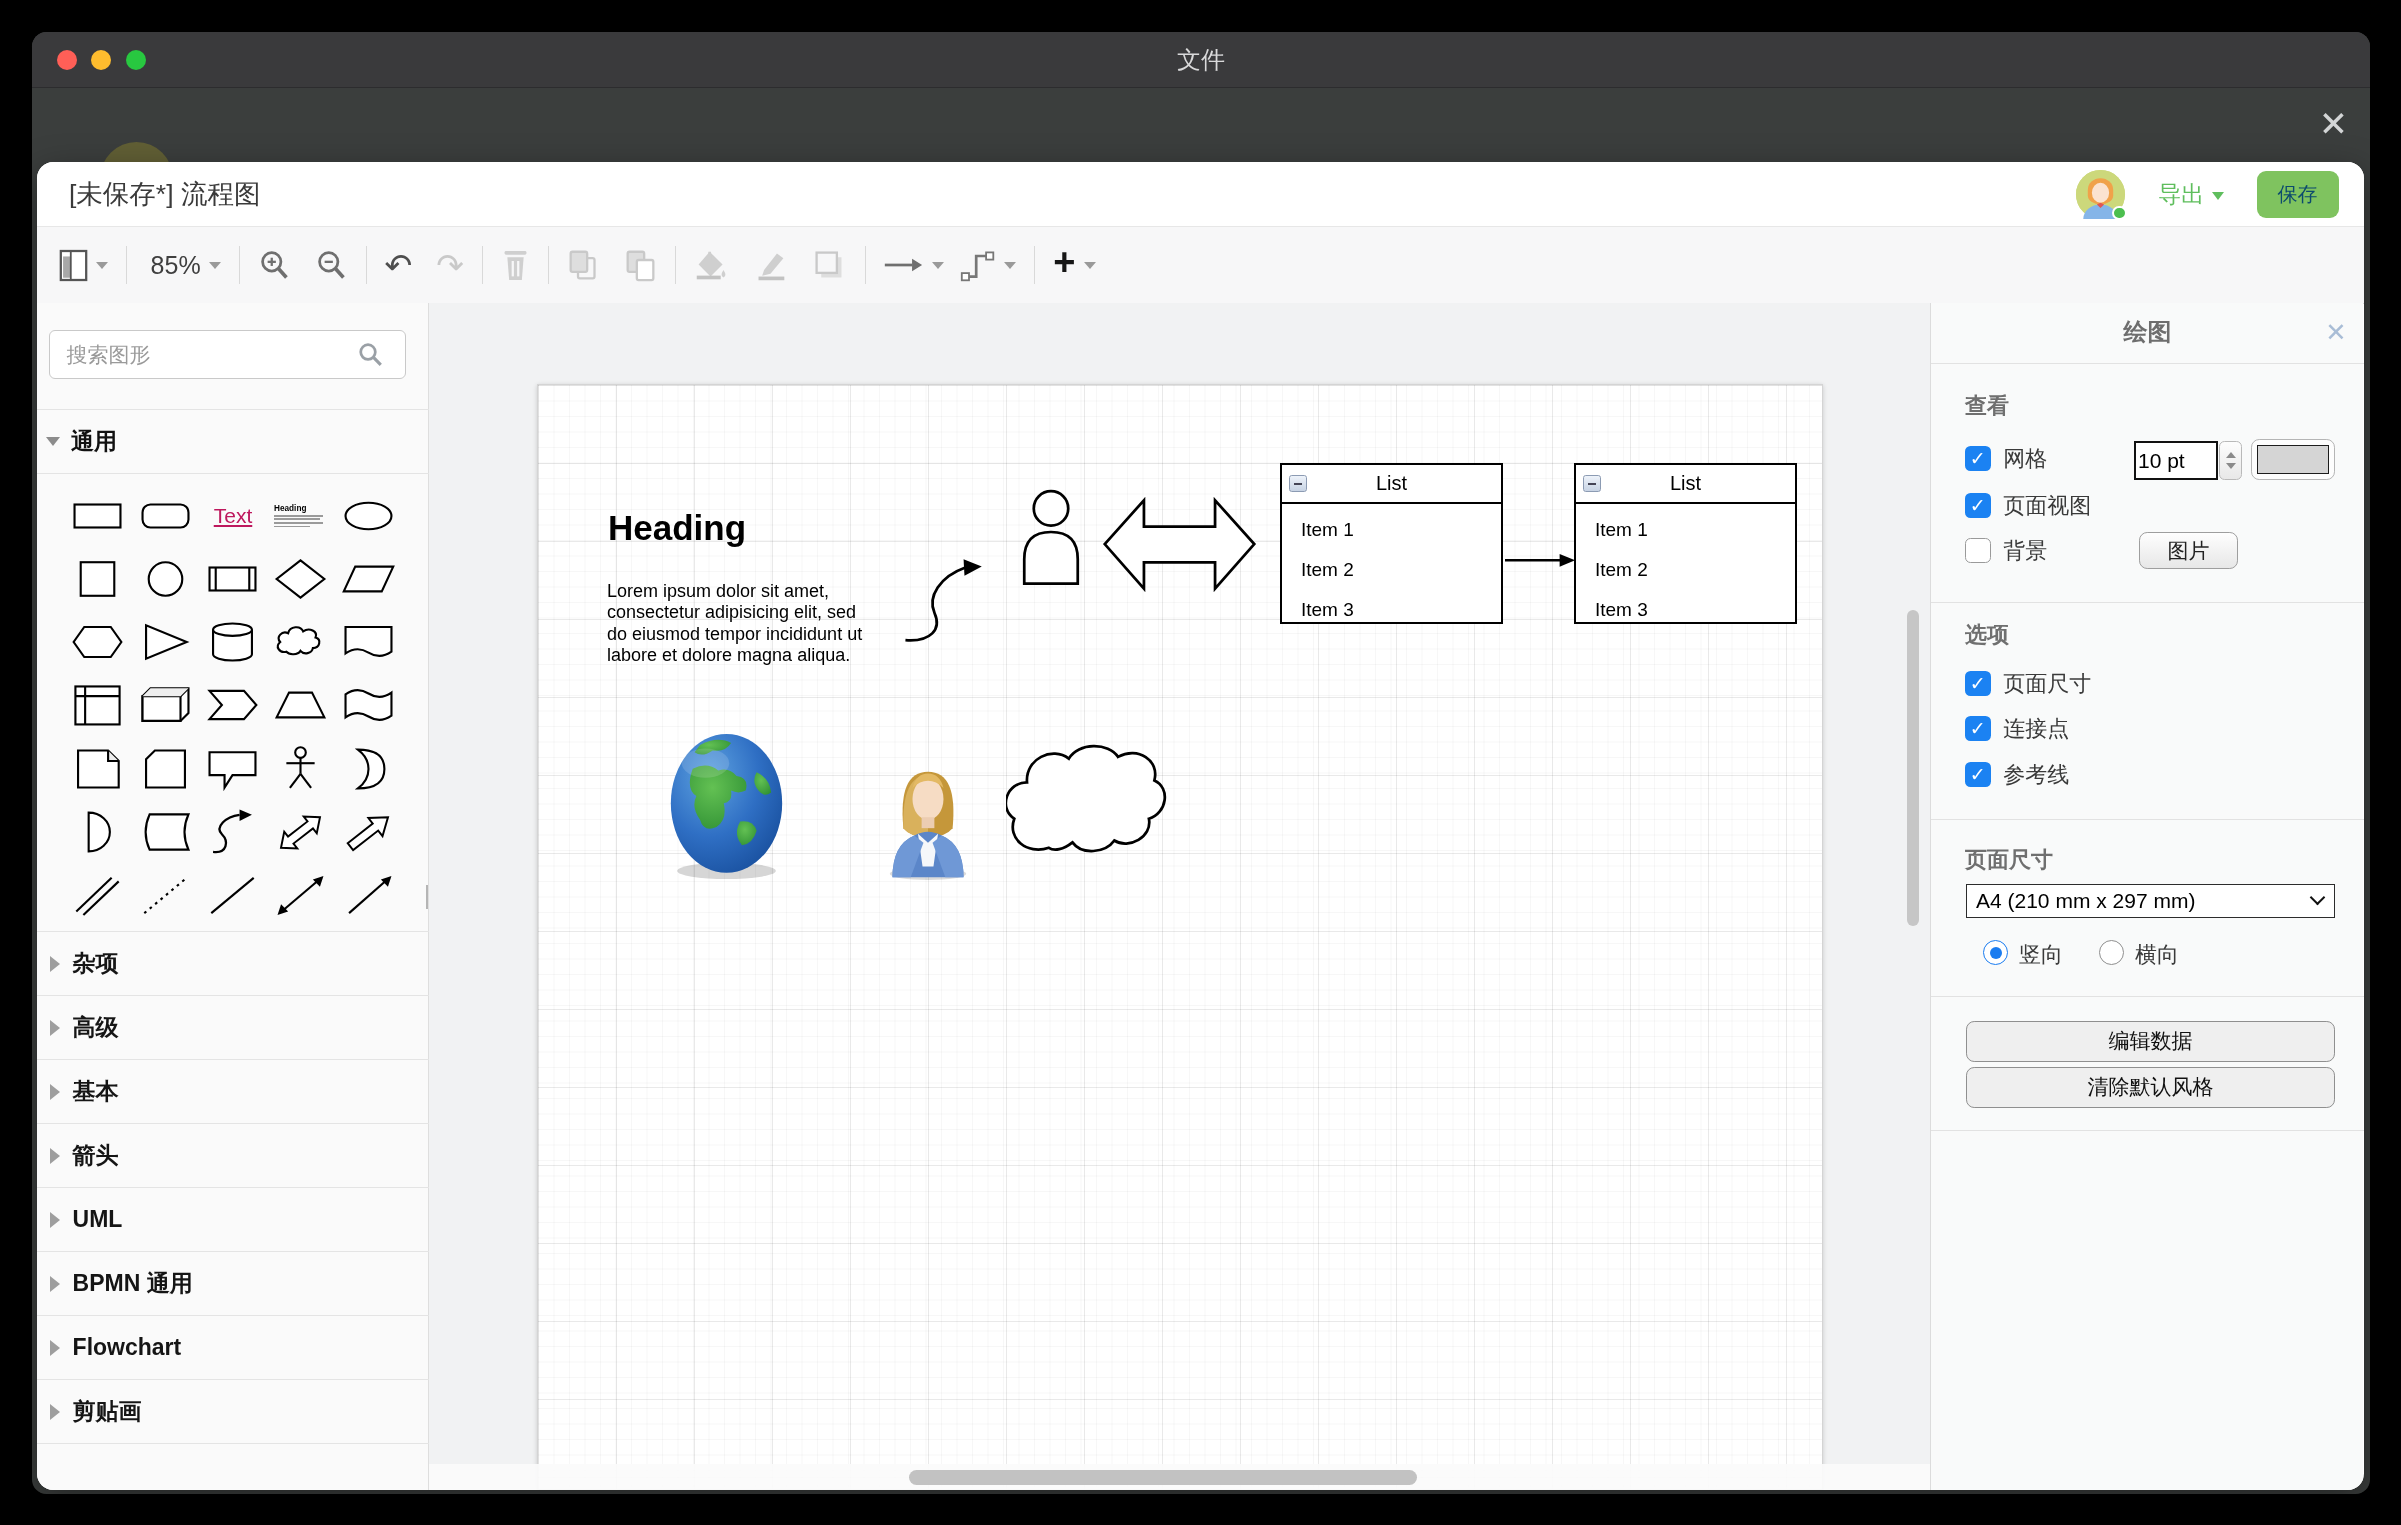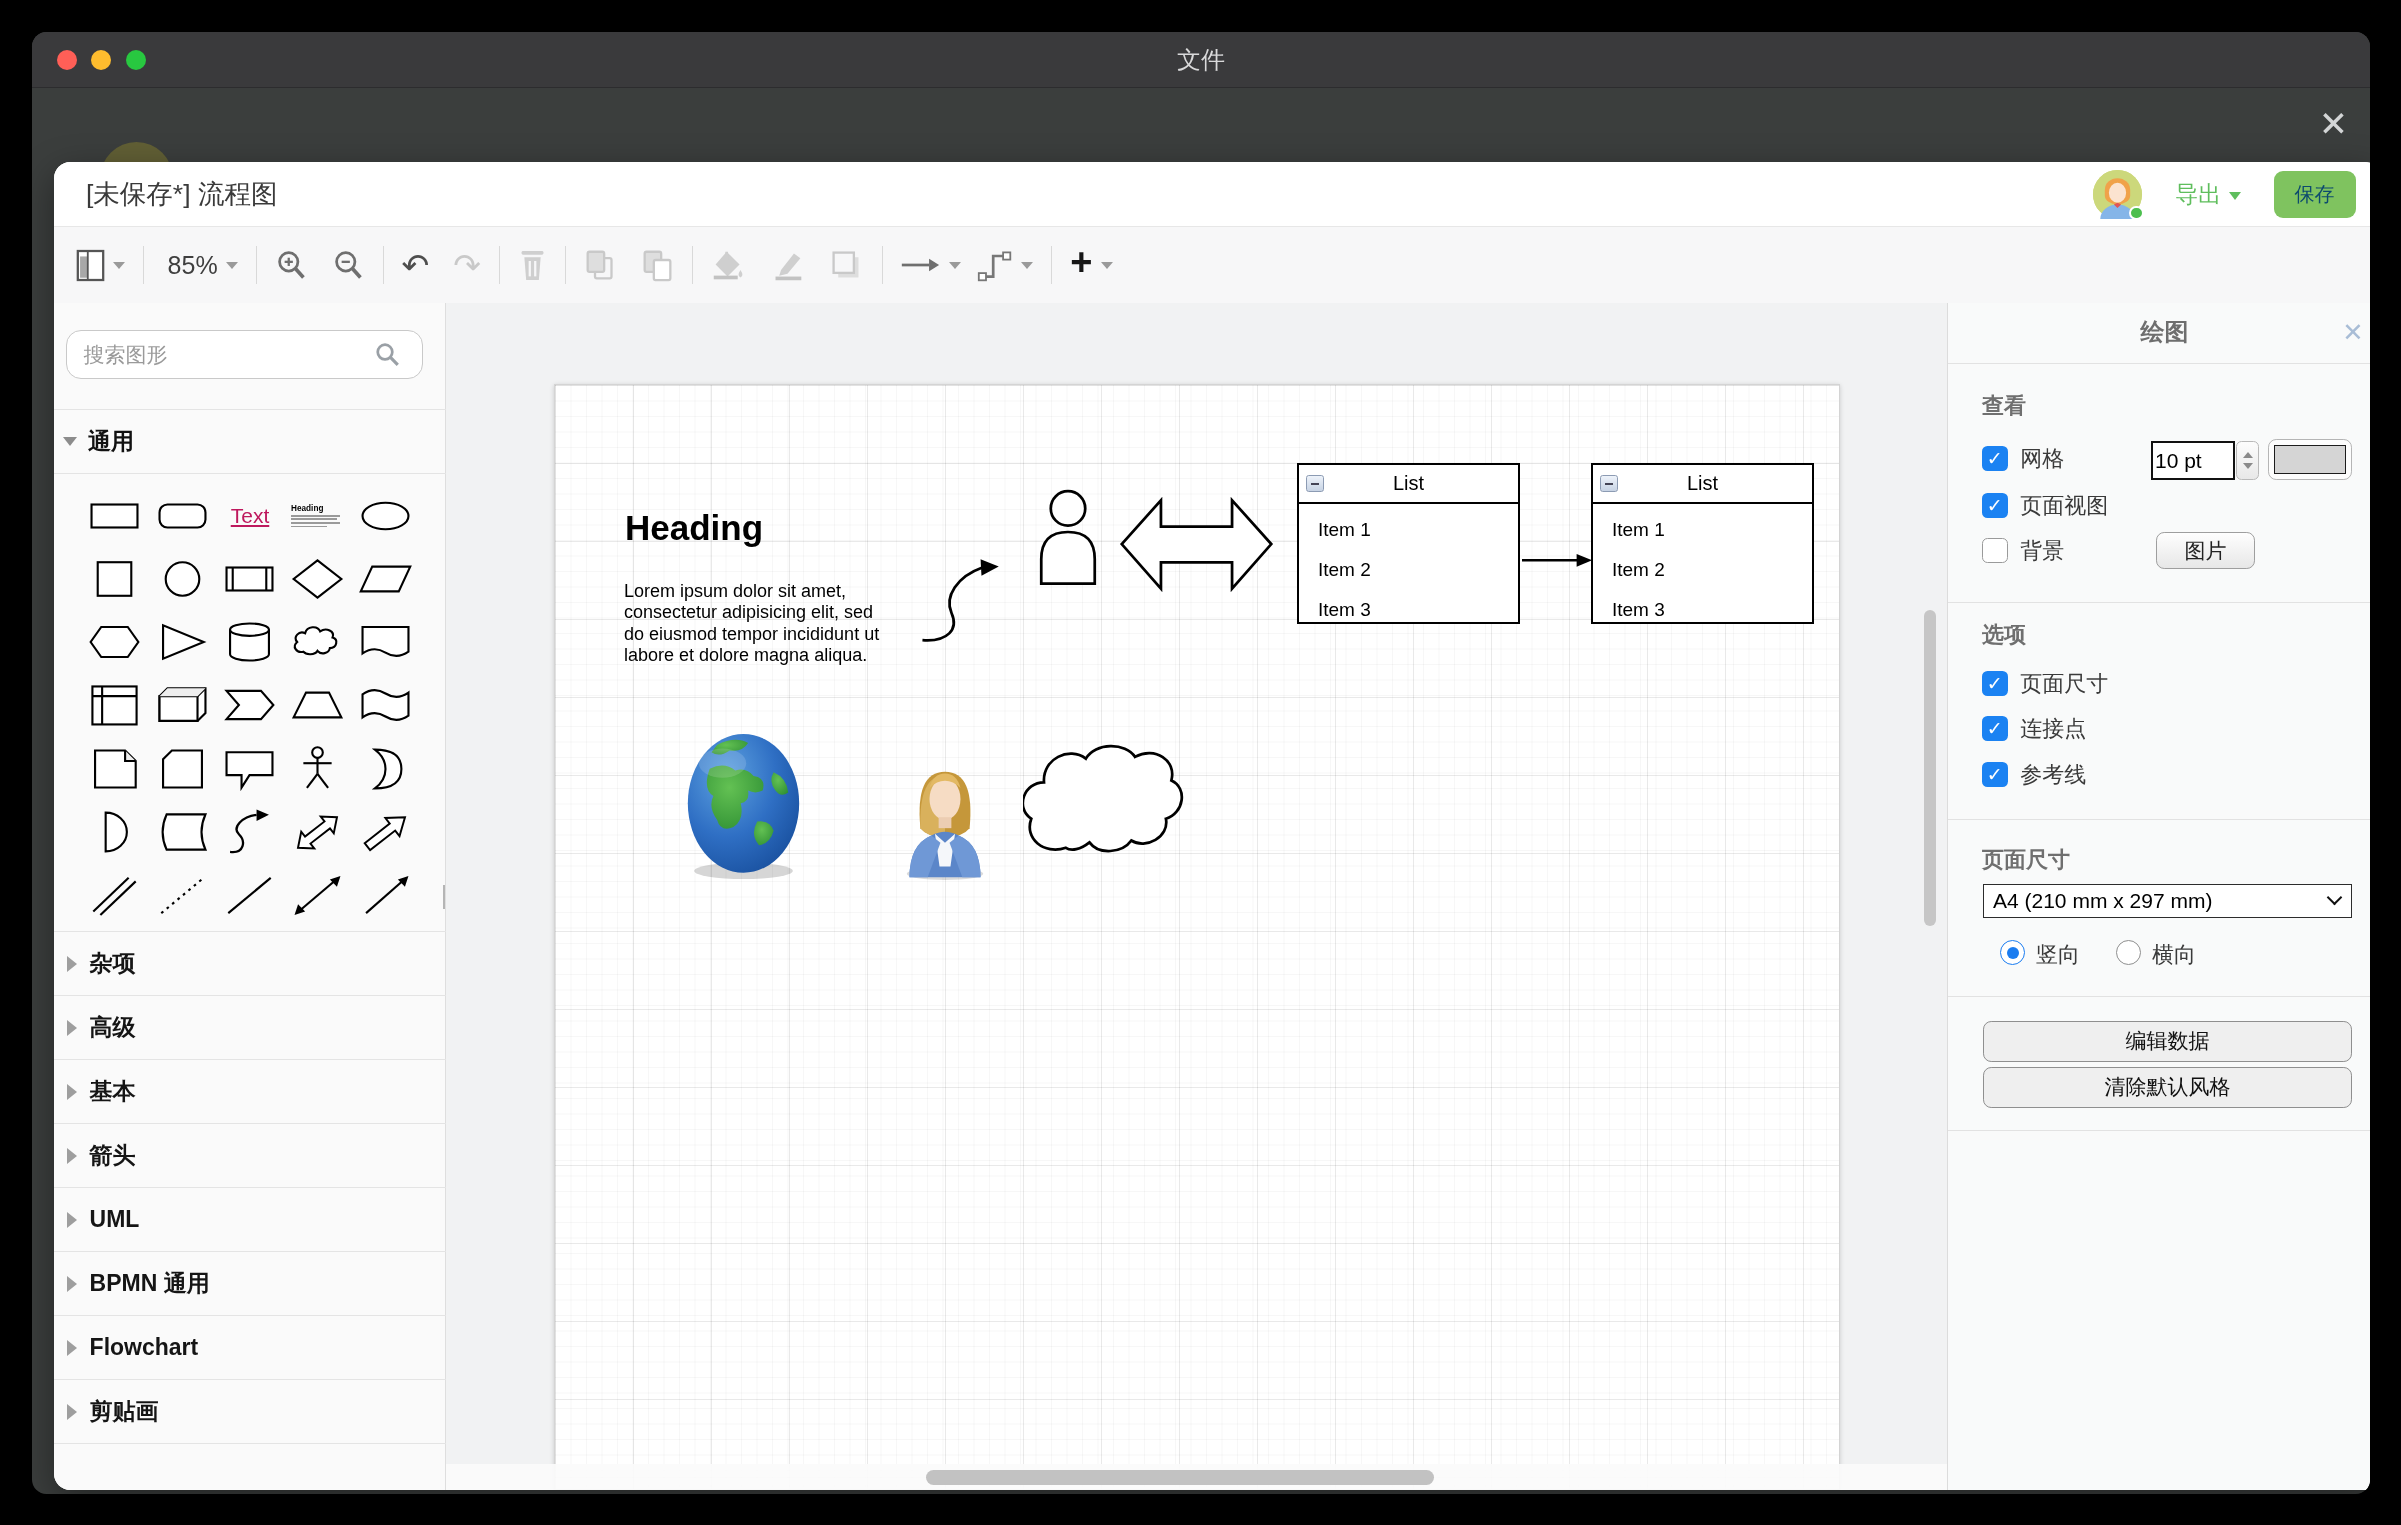--- a/index.html
+++ b/index.html
@@ -12,21 +12,21 @@
   .titlebar{left:0;top:0;width:100%;height:56px;background:#3a3a3c;border-bottom:0.9px solid #2c2c2e;}
   .tl{width:20px;height:20px;border-radius:50%;top:18px;}
   .tl.red{left:25px;background:#ff5f57;}
   .tl.yellow{left:59px;background:#febc2e;}
   .tl.green{left:94px;background:#28c840;}
   .mac-title{left:0;top:0;width:100%;height:60px;line-height:56px;text-align:center;color:#d9d9da;font-size:24px;font-weight:500;}
   .overlay-close{left:2276px;top:66px;width:51px;height:51px;color:#d3d5d6;font-size:35px;line-height:51px;text-align:center;cursor:pointer;}
   .ghost-avatar{left:68px;top:110px;width:73px;height:73px;border-radius:50%;background:#615f35;}
 
   
-  .dialog{left:22px;top:130px;width:2327px;height:1328px;background:#fff;border-radius:16.4px;overflow:hidden;box-shadow:0 11px 36px rgba(0,0,0,.4);}
+  .dialog{left:5px;top:130px;width:2327px;height:1328px;background:#fff;border-radius:16.4px;overflow:hidden;box-shadow:0 11px 36px rgba(0,0,0,.4);}
   .dlg-header{left:0;top:0;width:100%;height:64px;background:#fff;}
   .dlg-title{left:32px;top:0;height:64px;line-height:64px;font-size:26.5px;color:#3a3a3a;font-weight:500;}
   .hdr-right{right:25.5px;top:0;height:64px;display:flex;align-items:center;gap:33px;position:absolute;}
   .avatar{width:49px;height:49px;border-radius:50%;background:#ccd87b;position:relative;overflow:visible;}
   .avatar svg{position:absolute;left:0;top:0;}
   .status-dot{position:absolute;right:-1.8px;bottom:-1.8px;width:14.6px;height:14.6px;border-radius:50%;background:#4cbf4f;border:2.7px solid #fff;}
   .export{color:#5fbe5d;font-size:23px;display:flex;align-items:center;gap:7.3px;cursor:pointer;}
   .export .chev{width:0;height:0;border-left:6.4px solid transparent;border-right:6.4px solid transparent;border-top:8.2px solid #5fbe5d;margin-top:3.6px;}
   .save-btn{width:82px;height:47px;border-radius:9px;background:#7fc35f;color:#0c4a6e;font-size:20px;text-align:center;line-height:47px;cursor:pointer;}
 
@@ -39,21 +39,21 @@
   .uglyph{font-size:33px;line-height:33px;}
   .undo{color:#4e4e4e;}
   .redo{color:#c9c9c9;}
   .plus{font-size:38px;font-weight:700;color:#161616;line-height:38px;margin-top:-5.5px;}
   .gap26{margin-left:24px;} .gap18{margin-left:16.4px;}
 
   
   .main{left:0;top:141px;width:2327px;height:1187px;}
   
   .sidebar{left:0;top:0;width:392px;height:1187px;background:#fafafa;border-right:0.9px solid #dedede;}
-  .search-box{left:12px;top:27px;width:357px;height:49px;border:1.8px solid #c9c9c9;border-radius:15px;background:#fff;display:flex;align-items:center;position:absolute;}
+  .search-box{left:12px;top:27px;width:357px;height:49px;border:1.8px solid #c9c9c9;border-radius:6px;background:#fff;display:flex;align-items:center;position:absolute;}
   .search-box input{border:none;outline:none;background:transparent;font-size:21px;color:#444;padding-left:16.4px;width:301px;}
   .search-box input::placeholder{color:#9a9a9a;}
   .sb-divider{left:0;width:392px;height:0.9px;background:#e4e4e4;}
   .group-row{left:0;top:106px;width:392px;height:64px;display:flex;align-items:center;position:absolute;cursor:pointer;}
   .g-caret{width:0;height:0;border-left:7.3px solid transparent;border-right:7.3px solid transparent;border-top:9px solid #8c8c8c;margin:0 11px 0 9px;}
   .group-label{font-size:23px;font-weight:700;color:#111;}
   .shape-grid{left:27px;top:181px;width:338px;height:443px;display:grid;grid-template-columns:repeat(5,1fr);grid-template-rows:repeat(7,1fr);position:absolute;}
   .cell{display:flex;align-items:center;justify-content:center;cursor:pointer;}
   .cell svg{display:block;}
   .text-shape{font-size:21px;color:#be185d;text-decoration:underline;}

